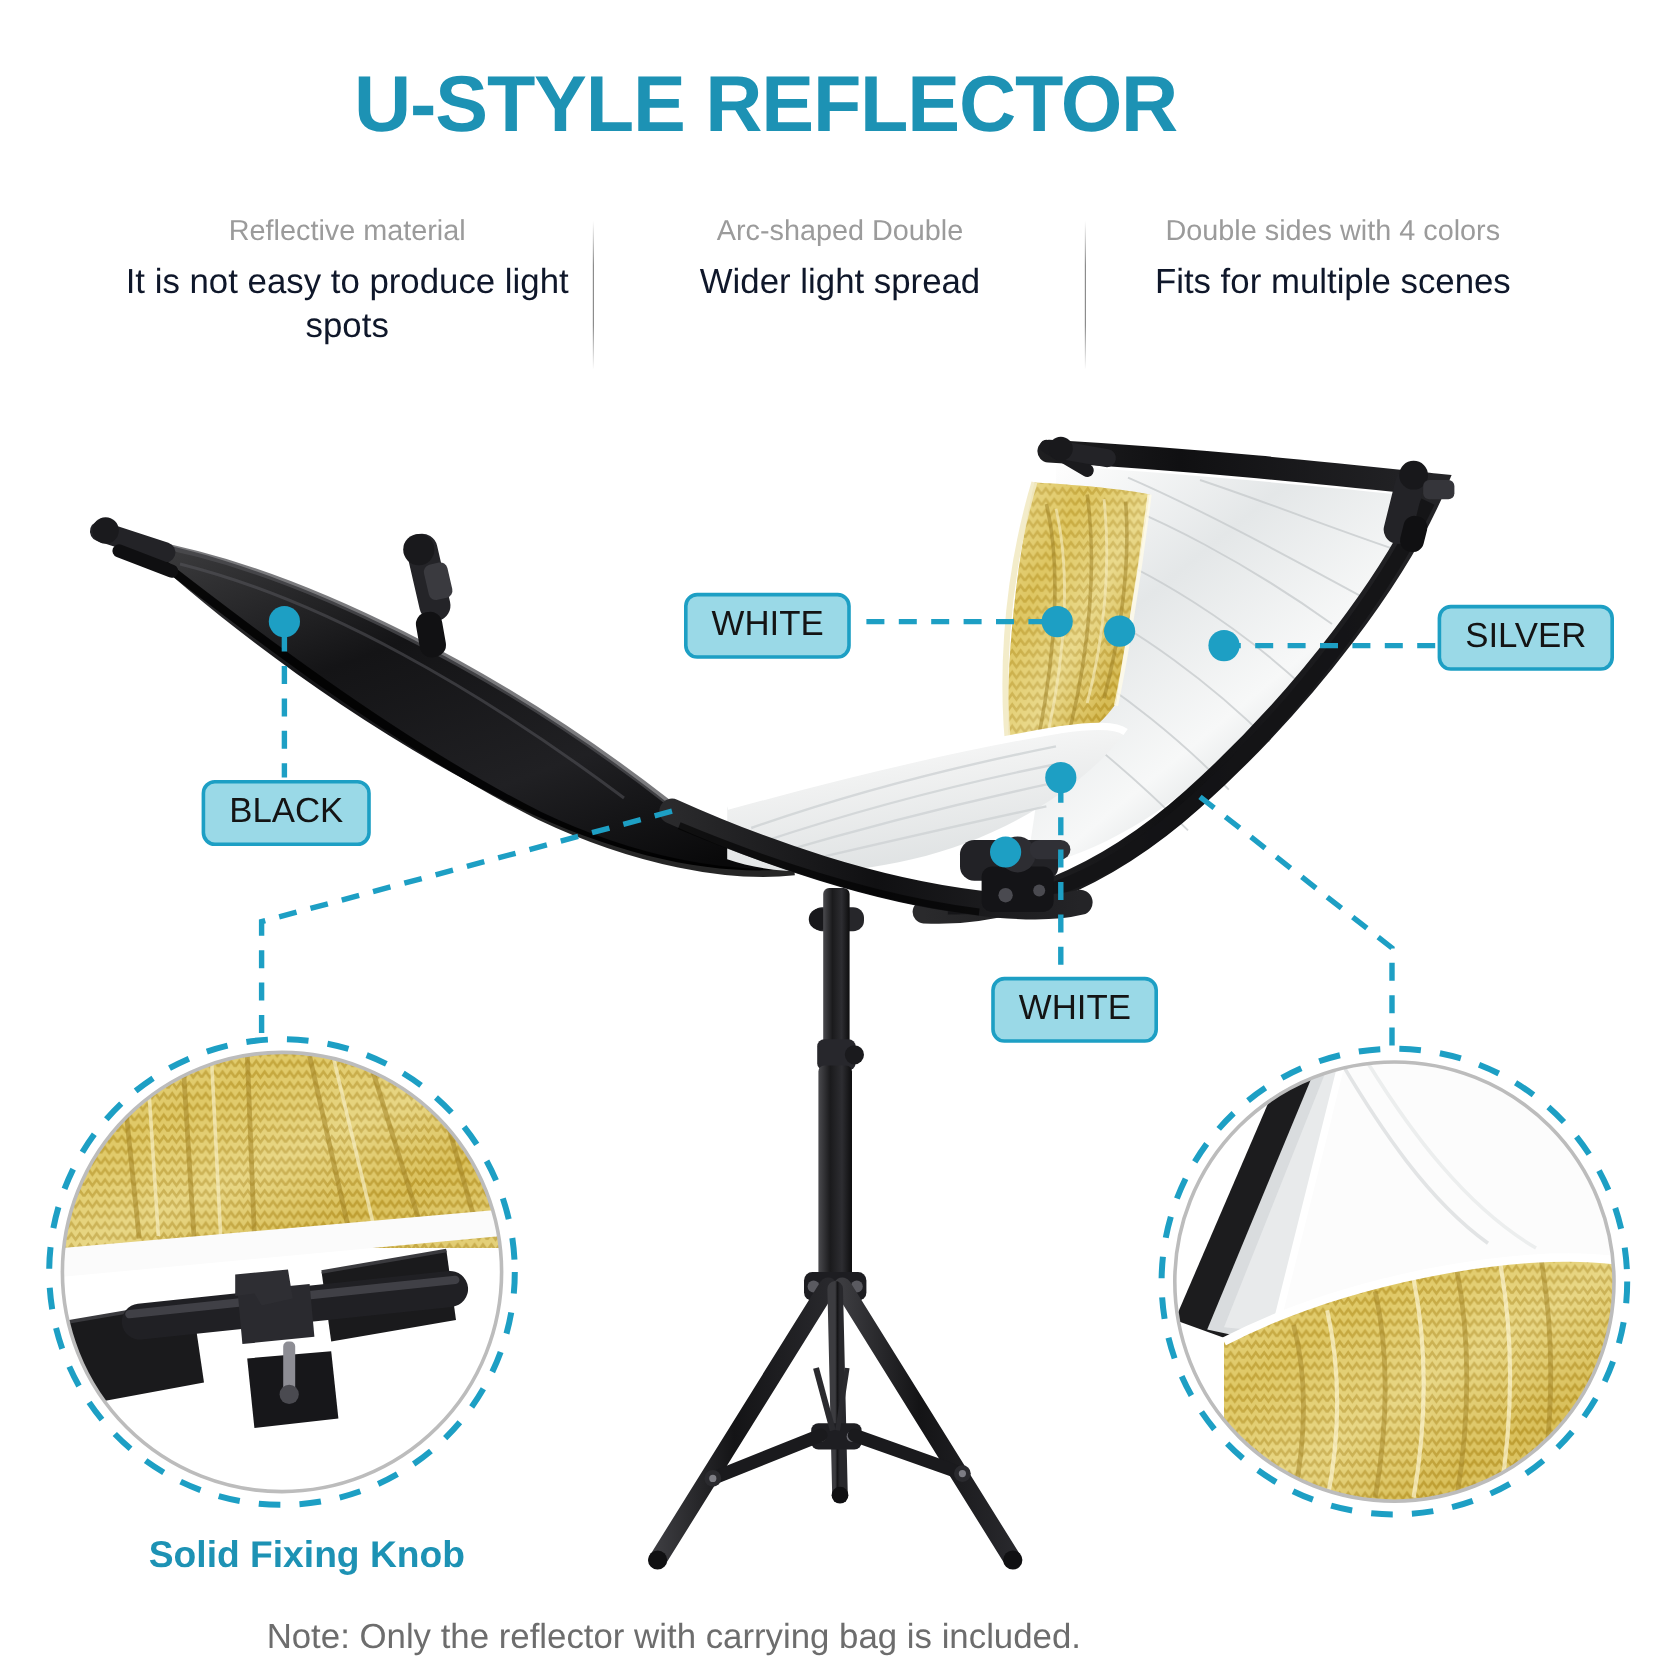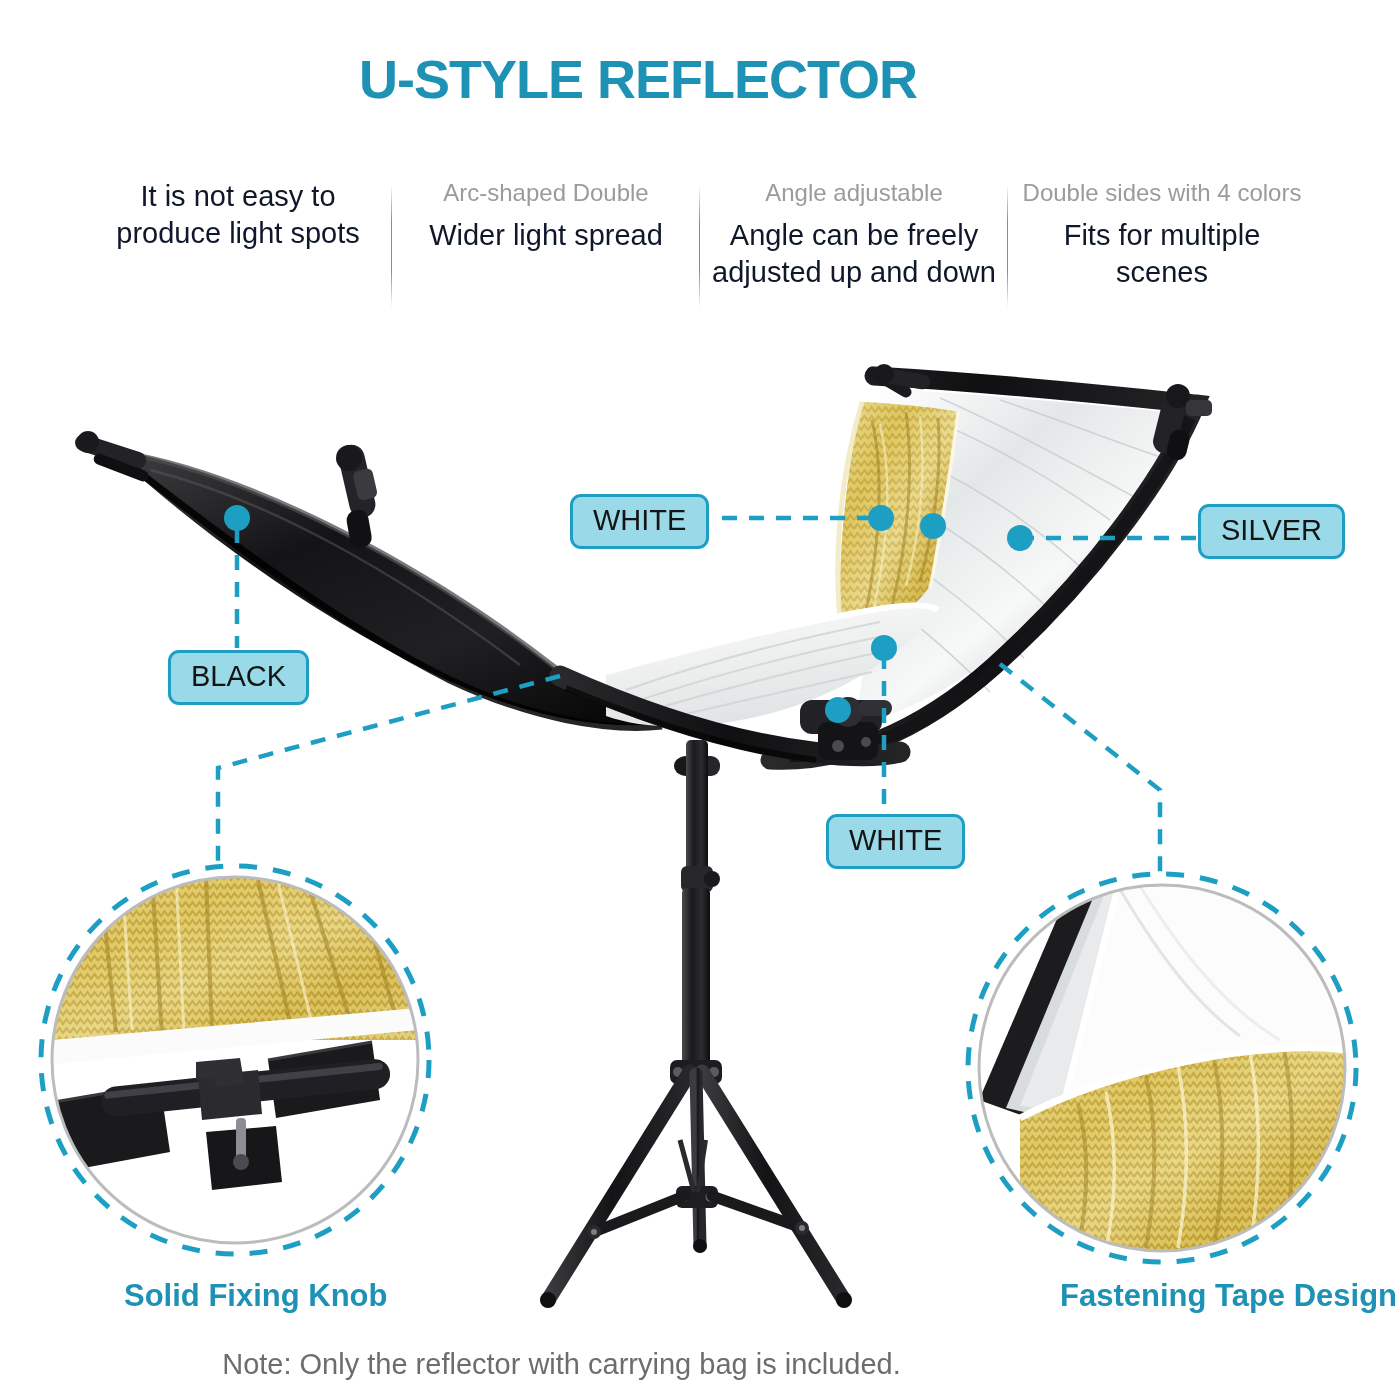--- a/index.html
+++ b/index.html
@@ -8,21 +8,21 @@
     background: #ffffff;
     font-family: "Liberation Sans", sans-serif;
     overflow: hidden;
   }
   #page { position: relative; width: 1400px; height: 1400px; background: #fff; }
 
   
   .title {
     position: absolute; top: 48px; left: 0; width: 1276px;
     text-align: center;
-    font-size: 54px; font-weight: bold; letter-spacing: -1px;
+    font-size: 66px; font-weight: bold; letter-spacing: -1px;
     color: #1d92b4;
     font-family: "Liberation Sans", sans-serif;
   }
 
   
   .features {
     position: absolute; top: 178px; left: 84px; width: 1232px; height: 150px;
     display: flex; align-items: flex-start;
   }
   .feat { position: relative; flex: 1 1 0; text-align: center; padding: 0 10px; }
@@ -82,31 +82,27 @@
 </style>
 </head>
 <body>
 
 <div id="page">
 
   <div class="title">U-STYLE REFLECTOR</div>
 
   <div class="features">
     <div class="feat">
+      <div class="feat-sub">Reflective material</div>
       <div class="feat-main">It is not easy to produce light spots</div>
       <div class="vdiv"></div>
     </div>
     <div class="feat">
       <div class="feat-sub">Arc-shaped Double</div>
       <div class="feat-main">Wider light spread</div>
-      <div class="vdiv"></div>
-    </div>
-    <div class="feat">
-      <div class="feat-sub">Angle adjustable</div>
-      <div class="feat-main">Angle can be freely adjusted up and down</div>
       <div class="vdiv"></div>
     </div>
     <div class="feat">
       <div class="feat-sub">Double sides with 4 colors</div>
       <div class="feat-main">Fits for multiple scenes</div>
 
     </div>
   </div>
 
   <div class="stage">
@@ -418,17 +414,16 @@
     </g>
   </svg>
   </div>
 
   <div class="badge" id="badge-gold">WHITE</div>
   <div class="badge" id="badge-silver">SILVER</div>
   <div class="badge" id="badge-black">BLACK</div>
   <div class="badge" id="badge-white">WHITE</div>
 
   <div class="inset-caption" id="cap-knob">Solid Fixing Knob</div>
-  <div class="inset-caption" id="cap-tape">Fastening Tape Design</div>
 
   <div class="note">Note: Only the reflector with carrying bag is included.</div>
 
 </div>
 
 </body></html>

